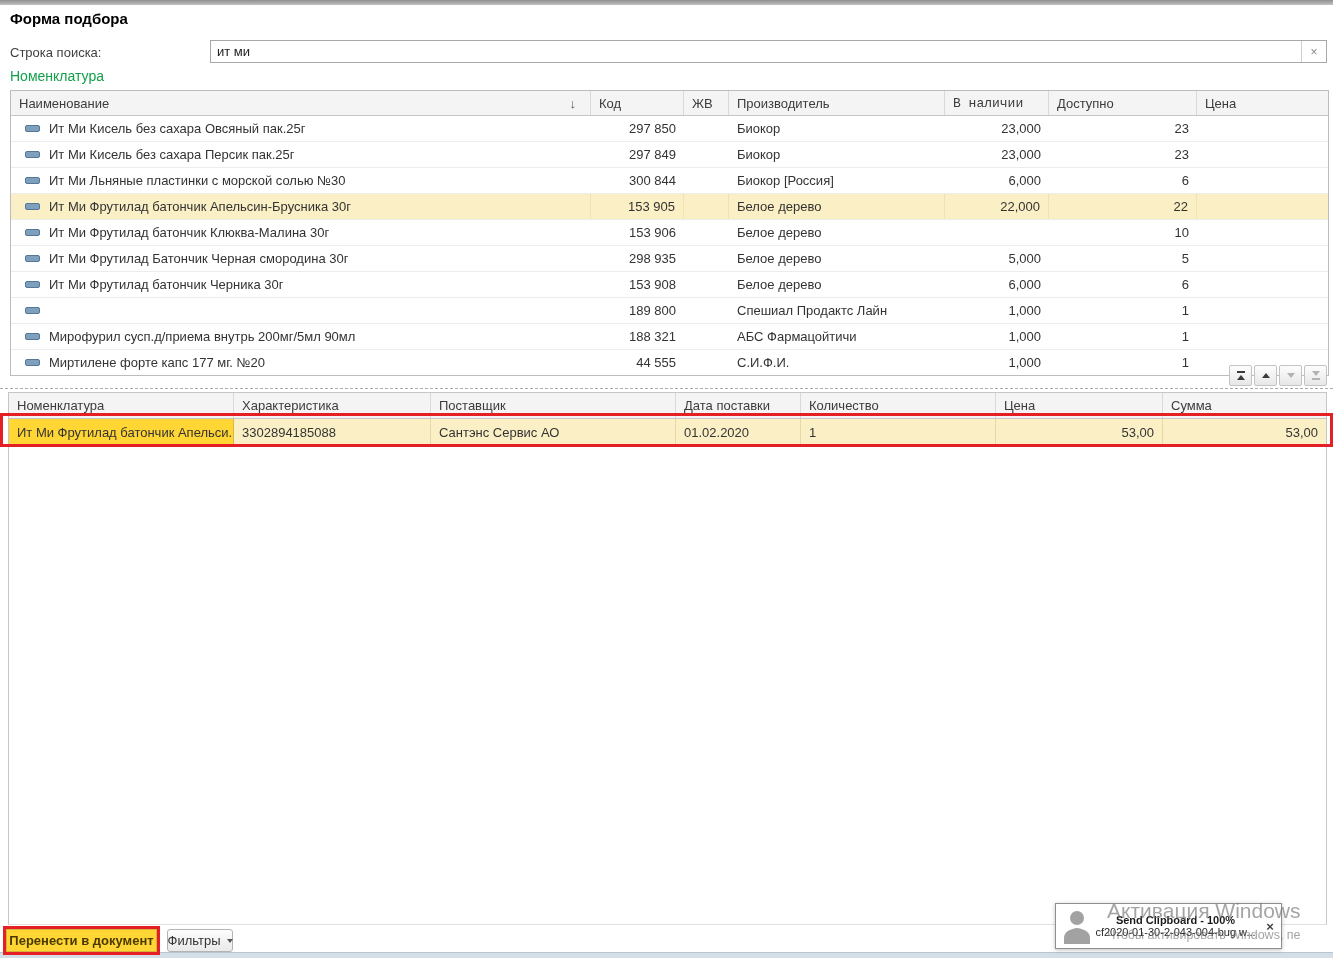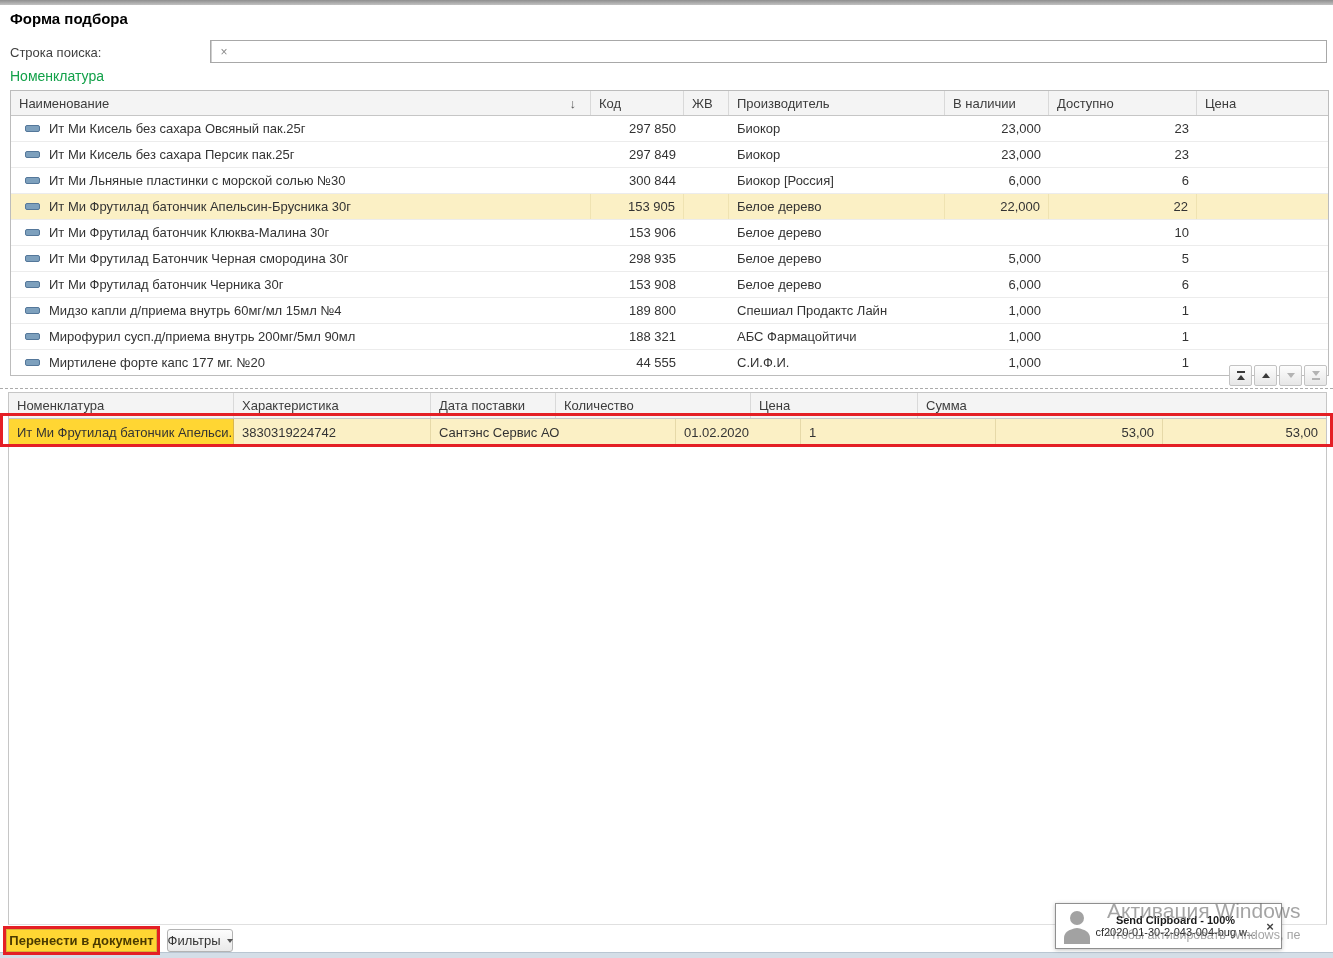--- a/index.html
+++ b/index.html
@@ -94,41 +94,42 @@
 </head>
 <body>
 
 <div class="screen">
   <div class="top-edge"></div>
 
   <div class="form-title">Форма подбора</div>
 
   <div class="search-label">Строка поиска:</div>
   <div class="search-wrap">
+    <input value="ит ми" style="">
     <div class="search-clear">×</div>
   </div>
 
   <div class="section-title" style="color: rgb(18, 161, 73);">Номенклатура</div>
 
   <div class="top-table">
     <div class="thead" id="top-thead">
         <div class="hc" style="width: 580px;">
           <span class="hlabel">Наименование</span>
           <span class="sort-arrow">↓</span>
         </div>
         <div class="hc" style="width: 93px;">
           <span class="hlabel">Код</span>
         </div>
         <div class="hc" style="width: 45px;">
           <span class="hlabel">ЖВ</span>
         </div>
         <div class="hc" style="width: 216px;">
           <span class="hlabel">Производитель</span>
         </div>
-        <div class="hc" style="width: 104px;">
+        <div class="hc" style="width: 104px; font-family: Liberation Mono, monospace;">
           <span class="hlabel">В наличии</span>
         </div>
         <div class="hc" style="width: 148px;">
           <span class="hlabel">Доступно</span>
         </div>
         <div class="hc" style="width: 131px;">
           <span class="hlabel">Цена</span>
         </div>
       </div>
     <div id="top-tbody">
@@ -212,21 +213,20 @@
           <div class="cell num" style="width: 93px;">153 908</div>
           <div class="cell" style="width: 45px;"></div>
           <div class="cell" style="width: 216px;">Белое дерево</div>
           <div class="cell num" style="width: 104px;">6,000</div>
           <div class="cell num" style="width: 148px;">6</div>
           <div class="cell num" style="width: 131px;"></div>
         </div>
         <div class="trow">
           <div class="cell" style="width: 580px;">
             <span class="row-icon"></span>
-            <span>Мидзо капли д/приема внутрь 60мг/мл 15мл №4</span>
           </div>
           <div class="cell num" style="width: 93px;">189 800</div>
           <div class="cell" style="width: 45px;"></div>
           <div class="cell" style="width: 216px;">Спешиал Продактс Лайн</div>
           <div class="cell num" style="width: 104px;">1,000</div>
           <div class="cell num" style="width: 148px;">1</div>
           <div class="cell num" style="width: 131px;"></div>
         </div>
         <div class="trow">
           <div class="cell" style="width: 580px;">
@@ -271,29 +271,30 @@
         <span class="bar bot gray"></span>
       </div>
     </div>
 
   <div class="splitter"></div>
 
   <div class="bottom-pane">
     <div class="bhead" id="bot-thead">
         <div class="hc" style="width: 225px;">Номенклатура</div>
         <div class="hc" style="width: 197px;">Характеристика</div>
+        <div class="hc" style="width: 245px;">Поставщик</div>
         <div class="hc" style="width: 125px;">Дата поставки</div>
         <div class="hc" style="width: 195px;">Количество</div>
         <div class="hc" style="width: 167px;">Цена</div>
         <div class="hc" style="width: 163px;">Сумма</div>
       </div>
     <div id="bot-tbody">
         <div class="brow">
           <div class="cell gold" style="width: 225px;">Ит Ми Фрутилад батончик Апельси...</div>
-          <div class="cell" style="width: 197px;">3830319224742</div>
+          <div class="cell" style="width: 197px;">3302894185088</div>
           <div class="cell" style="width: 245px;">Сантэнс Сервис АО</div>
           <div class="cell" style="width: 125px;">01.02.2020</div>
           <div class="cell" style="width: 195px;">1</div>
           <div class="cell num" style="width: 167px;">53,00</div>
           <div class="cell num" style="width: 163px;">53,00</div>
         </div>
       </div>
   </div>
 
   <div class="red-annotation" style="border-color: rgb(228, 31, 37);"></div>

